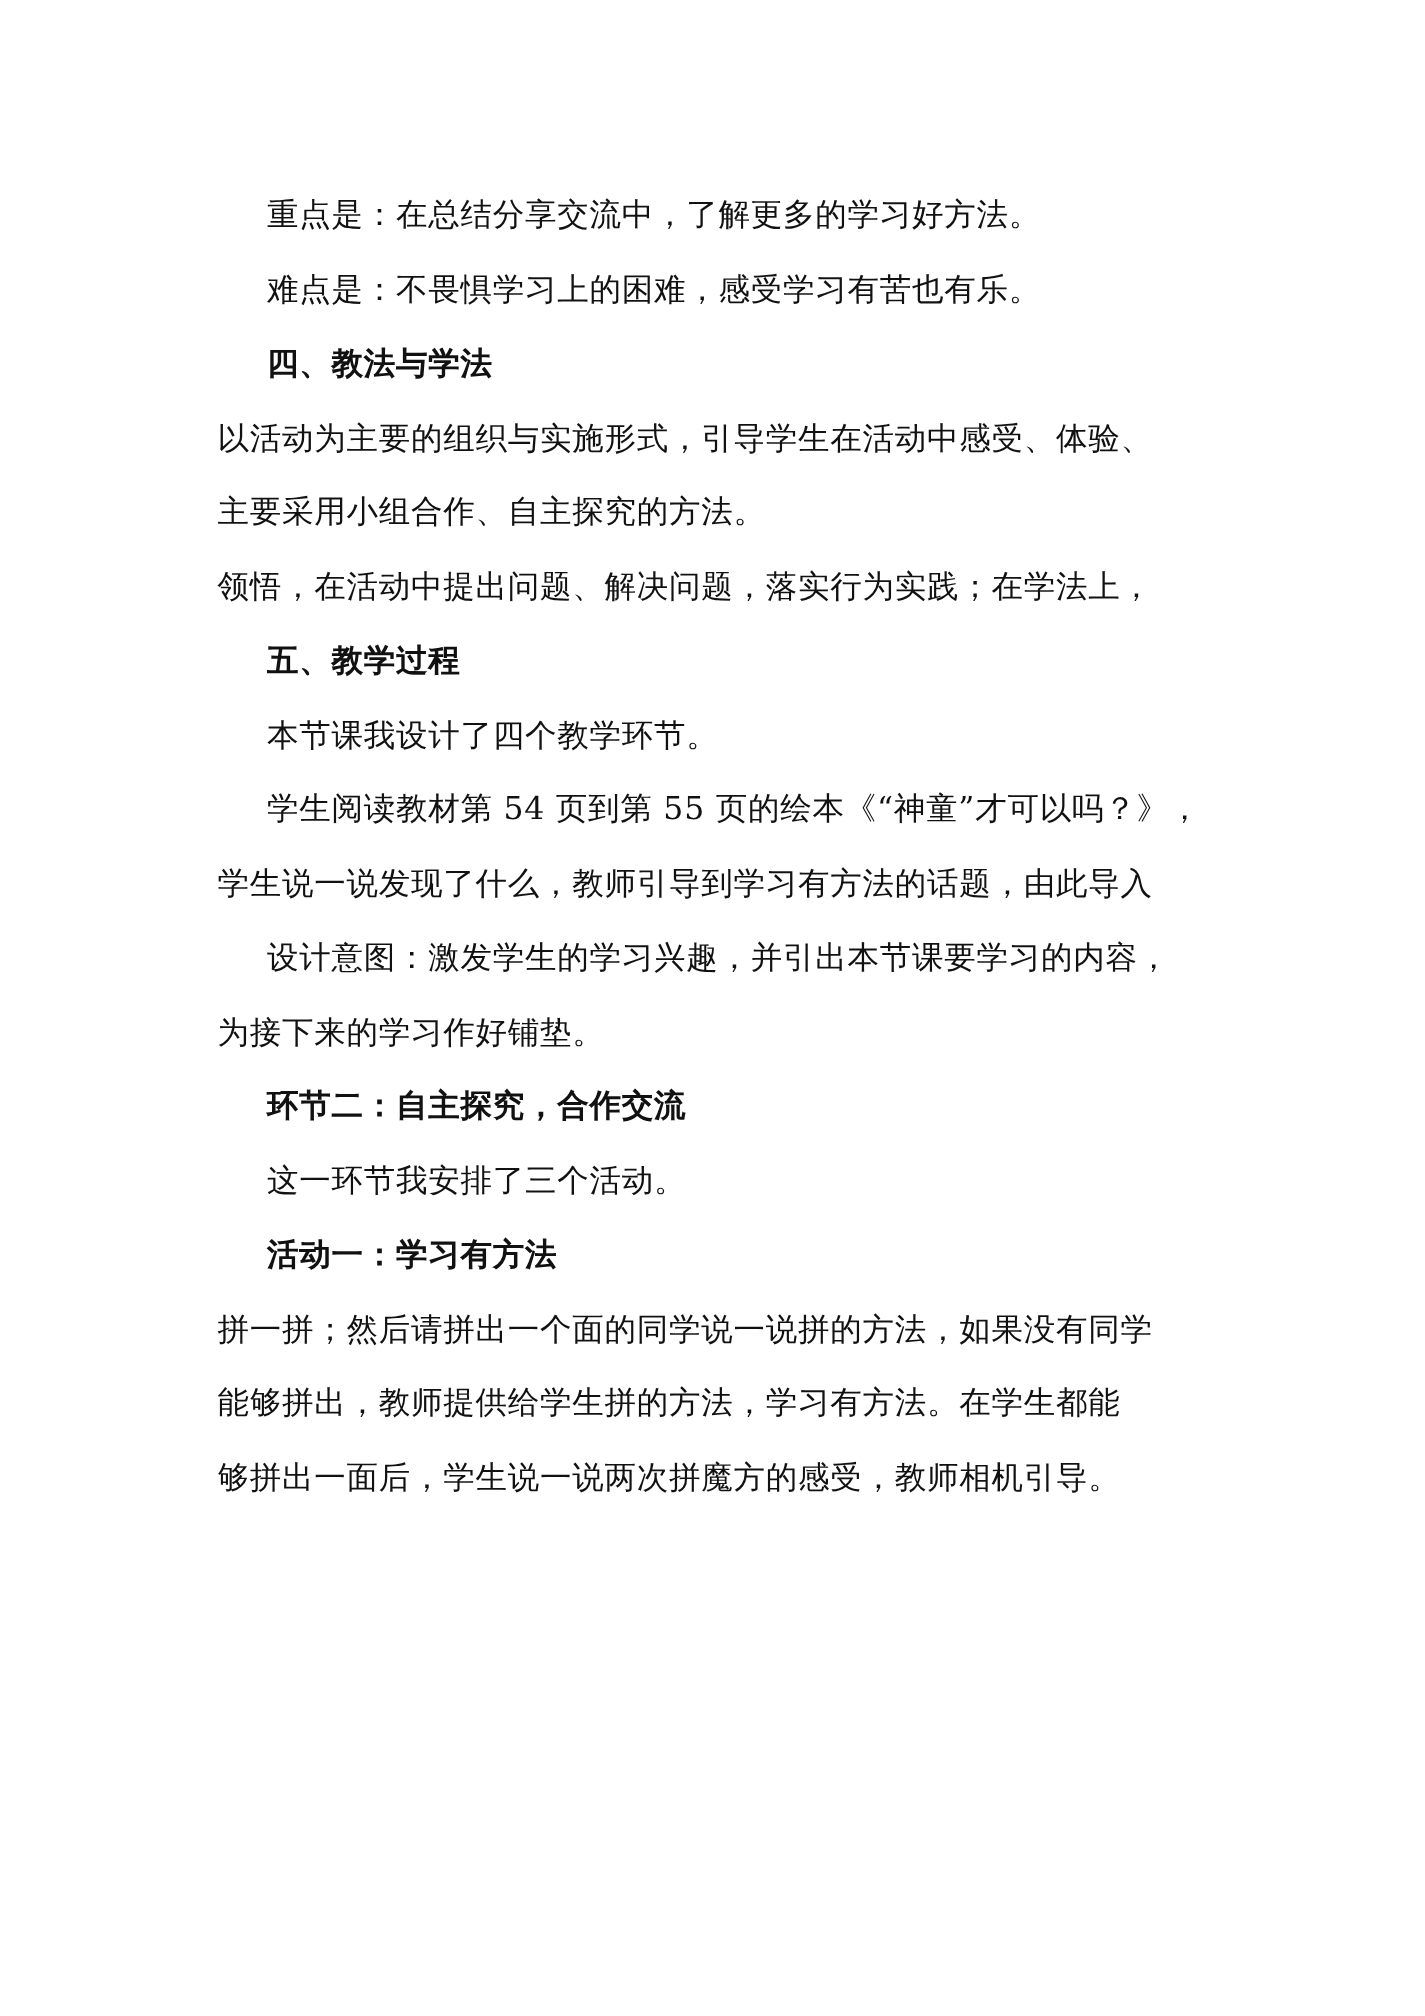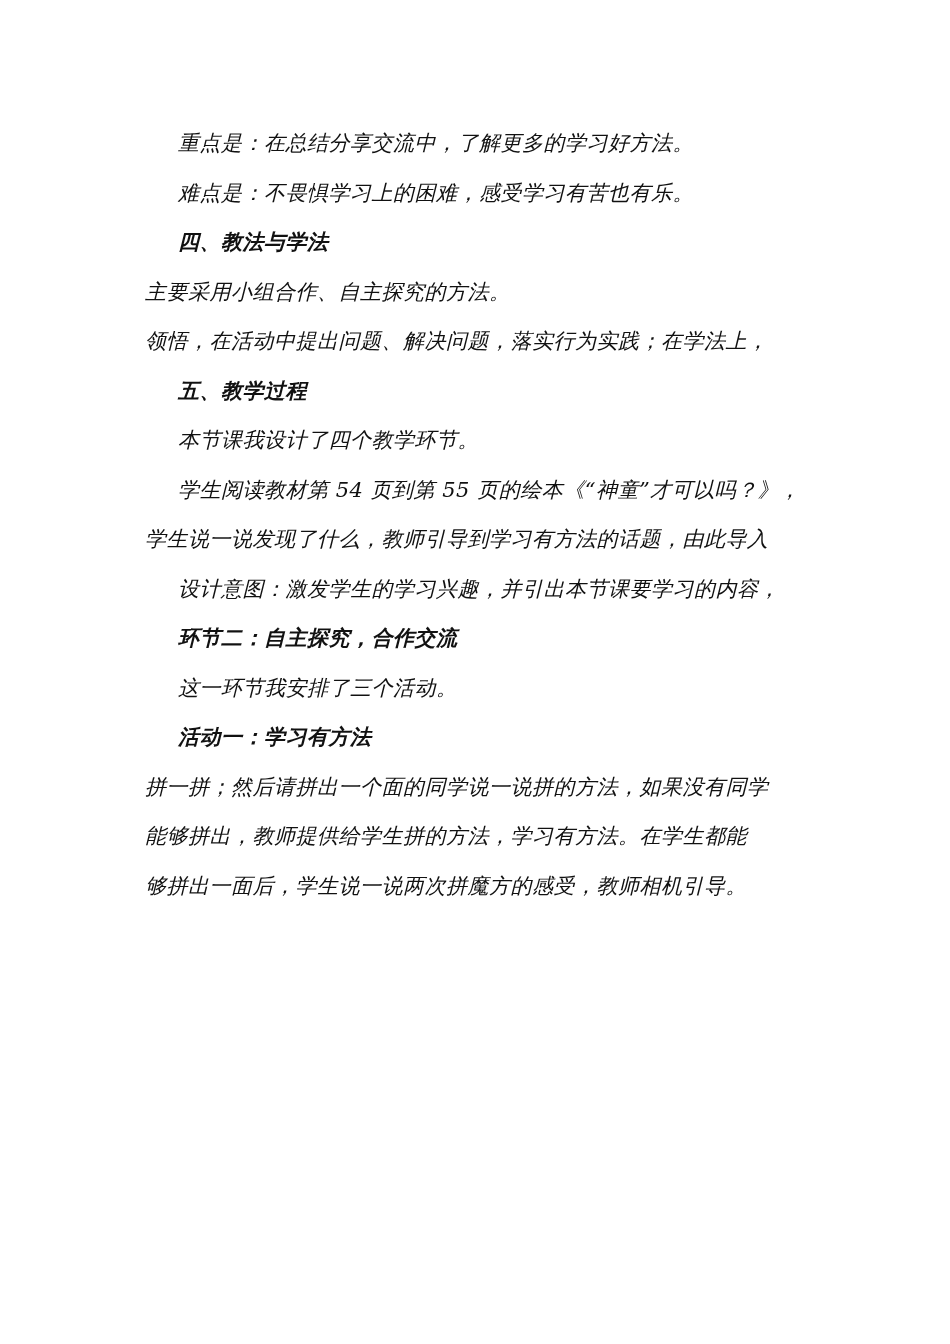--- a/index.html
+++ b/index.html
@@ -11,38 +11,39 @@
     width: 670px;
     font-family: "DejaVu Serif", "Liberation Serif", serif;
     font-size: 21px;
     color: #111111;
   }
   .line {
     height: 49.5px;
     line-height: 36px;
     white-space: nowrap;
     letter-spacing: 0.5px;
-    font-style: italic;
   }
   .indent { padding-left: 33px; }
   .bold { font-family: "DejaVu Sans", "Liberation Sans", sans-serif; font-weight: bold; font-size: 21px; }
 </style>
 </head>
 <body>
 
 <div class="page">
   <div class="line indent">重点是：在总结分享交流中，了解更多的学习好方法。</div>
   <div class="line indent">难点是：不畏惧学习上的困难，感受学习有苦也有乐。</div>
   <div class="line indent bold">四、教法与学法</div>
+  <div class="line">以活动为主要的组织与实施形式，引导学生在活动中感受、体验、</div>
   <div class="line">主要采用小组合作、自主探究的方法。</div>
   <div class="line">领悟，在活动中提出问题、解决问题，落实行为实践；在学法上，</div>
   <div class="line indent bold">五、教学过程</div>
   <div class="line indent">本节课我设计了四个教学环节。</div>
   <div class="line indent">学生阅读教材第 54 页到第 55 页的绘本《“神童”才可以吗？》，</div>
   <div class="line">学生说一说发现了什么，教师引导到学习有方法的话题，由此导入</div>
   <div class="line indent">设计意图：激发学生的学习兴趣，并引出本节课要学习的内容，</div>
+  <div class="line">为接下来的学习作好铺垫。</div>
   <div class="line indent bold">环节二：自主探究，合作交流</div>
   <div class="line indent">这一环节我安排了三个活动。</div>
   <div class="line indent bold">活动一：学习有方法</div>
   <div class="line">拼一拼；然后请拼出一个面的同学说一说拼的方法，如果没有同学</div>
   <div class="line">能够拼出，教师提供给学生拼的方法，学习有方法。在学生都能</div>
   <div class="line">够拼出一面后，学生说一说两次拼魔方的感受，教师相机引导。</div>
 </div>
 
 </body></html>

